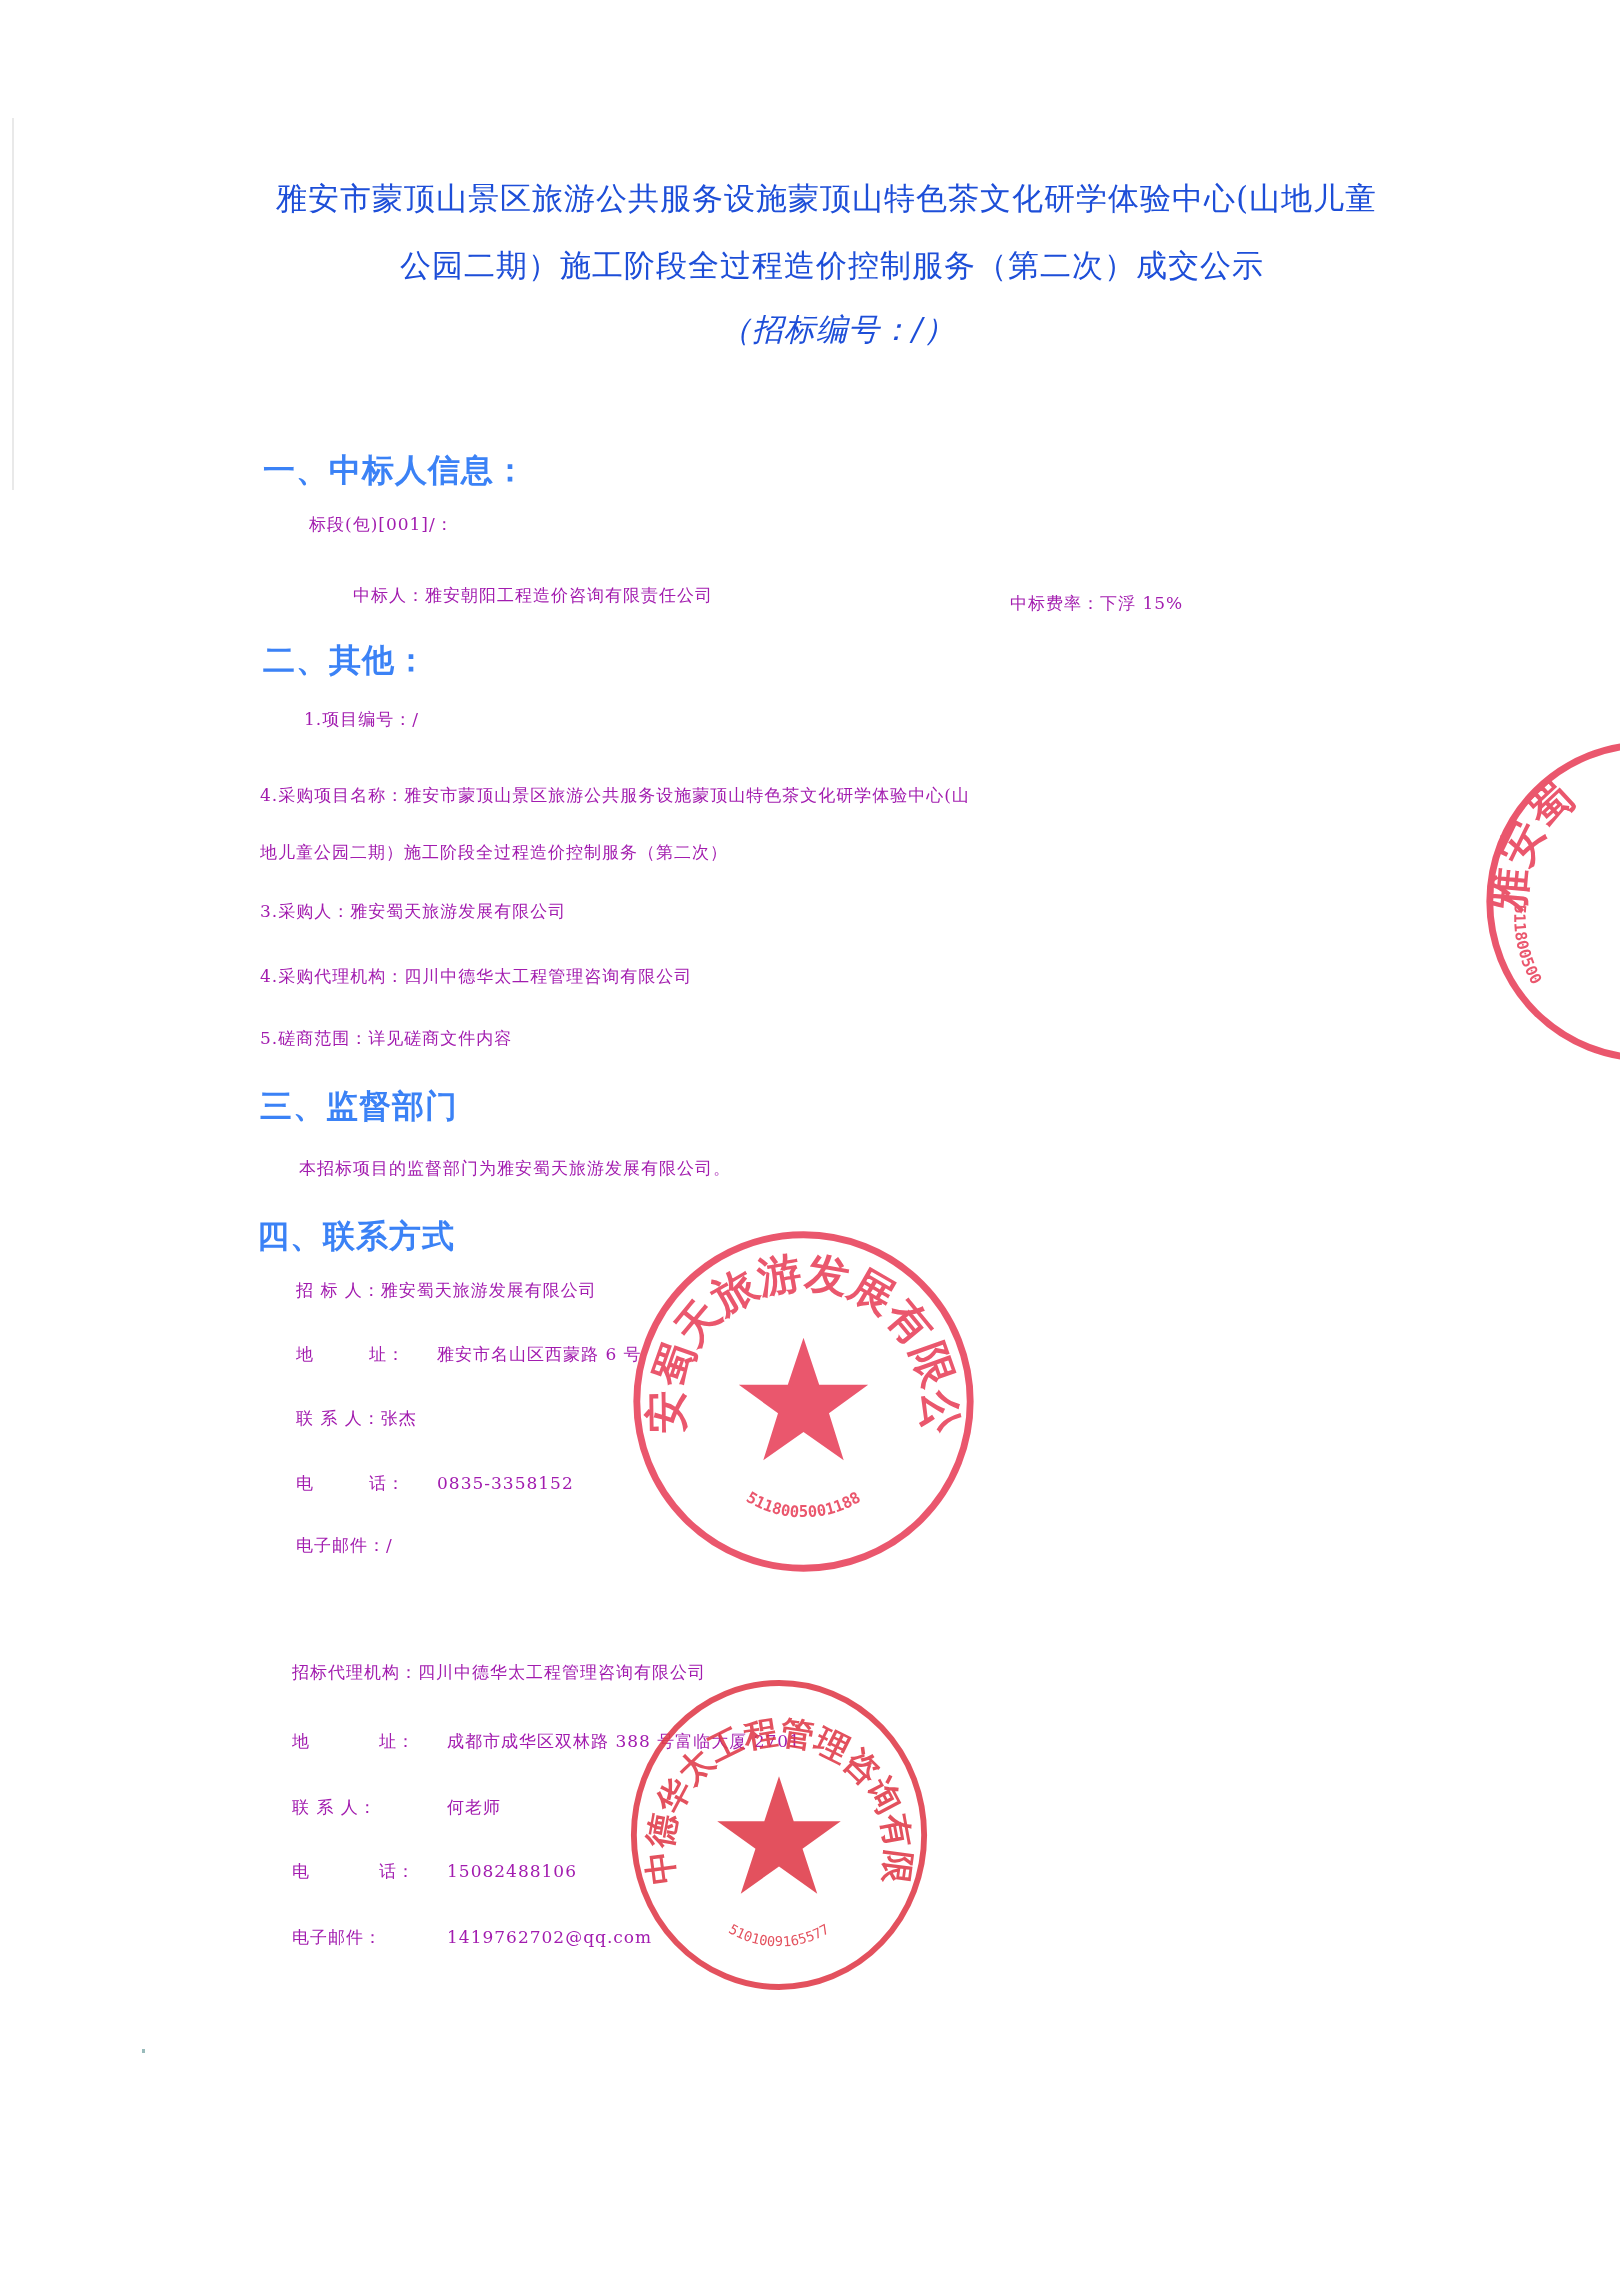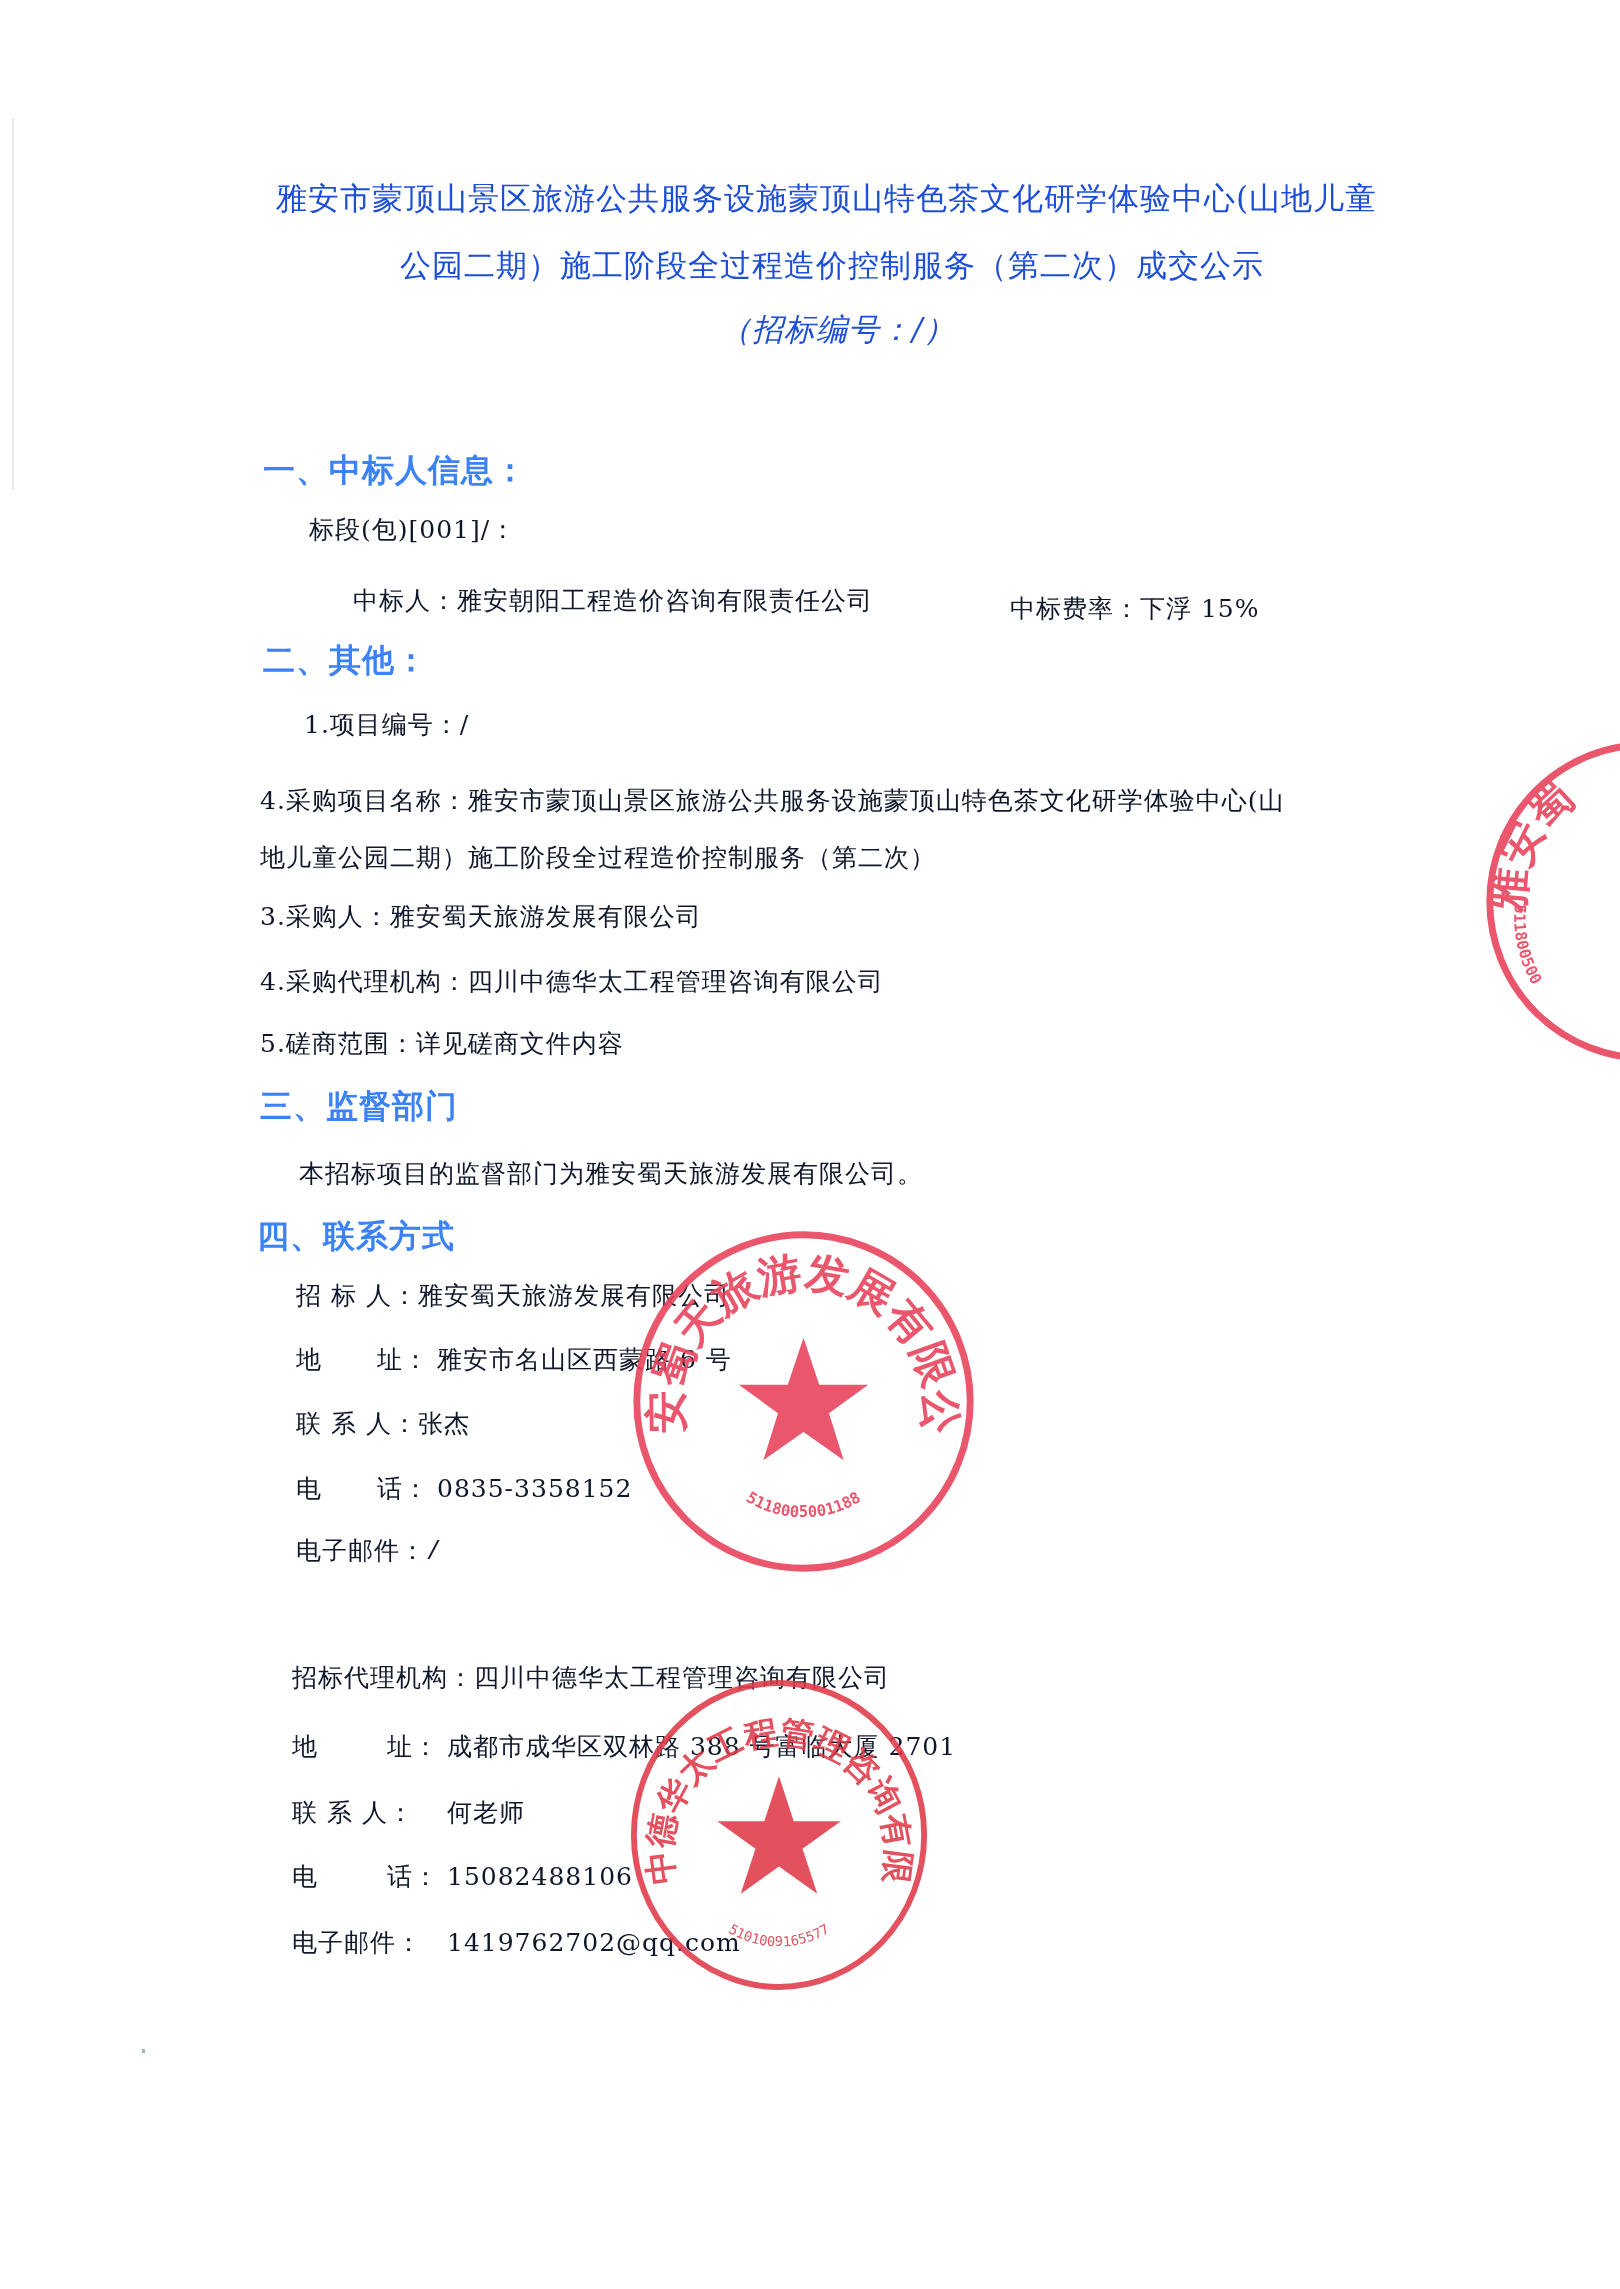--- a/index.html
+++ b/index.html
@@ -1,21 +1,21 @@
 <!DOCTYPE html>
 <html><head>
 <meta charset="utf-8">
 <style>
   html, body { margin:0; padding:0; background:#ffffff; }
   body { width:1620px; height:2290px; position:relative; overflow:hidden;
          font-family:"DejaVu Serif","Liberation Serif",serif; color:#2b2b2b; }
   .abs { position:absolute; white-space:nowrap; }
   .title { font-size:31px; letter-spacing:1px; color:#1d4ed8; }
   .h { font-family:"DejaVu Sans","Liberation Sans",sans-serif; font-weight:bold; font-size:32px; color:#3b82f6; letter-spacing:1px; }
-  .t { font-size:25px; color:#0f172a; letter-spacing:1px; }
+  .t { font-size:17px; color:#a21caf; letter-spacing:1px; }
   .lbl { display:inline-block; }
   .stamp { position:absolute; border-radius:50%; }
   .stamp svg { width:100%; height:100%; overflow:visible; }
   .scanmark { position:absolute; background:#e9e9e9; }
 </style>
 </head>
 <body>
 
 <div class="scanmark" style="left:11.8px;top:118px;width:2px;height:372px;"></div>
 <div class="scanmark" style="left:142px;top:2049px;width:2.9px;height:3.9px;background:#9bb;"></div>
@@ -47,21 +47,21 @@
 </div>
 <div class="abs t" style="left:296px;top:1343px;">
   <span class="lbl" style="width:141px;">地<span style="display:inline-block;width:55px;"></span>址：</span><span>雅安市名山区西蒙路 6 号</span>
 </div>
 <div class="abs t" style="left:296px;top:1407px;">
   <span class="lbl">联 系 人：</span><span>张杰</span>
 </div>
 <div class="abs t" style="left:296px;top:1472px;">
   <span class="lbl" style="width:141px;">电<span style="display:inline-block;width:55px;"></span>话：</span><span>0835-3358152</span>
 </div>
-<div class="abs t" style="left:296px;top:1534px;font-family:Liberation Mono, monospace;">
+<div class="abs t" style="left:296px;top:1534px;">
   <span class="lbl">电子邮件：</span><span>/</span>
 </div>
 
 <div class="abs t" style="left:292px;top:1661px;">
   <span class="lbl">招标代理机构：</span><span>四川中德华太工程管理咨询有限公司</span>
 </div>
 <div class="abs t" style="left:292px;top:1730px;">
   <span class="lbl" style="width:155px;">地<span style="display:inline-block;width:69px;"></span>址：</span><span>成都市成华区双林路 388 号富临大厦 2701</span>
 </div>
 <div class="abs t" style="left:292px;top:1796px;">

